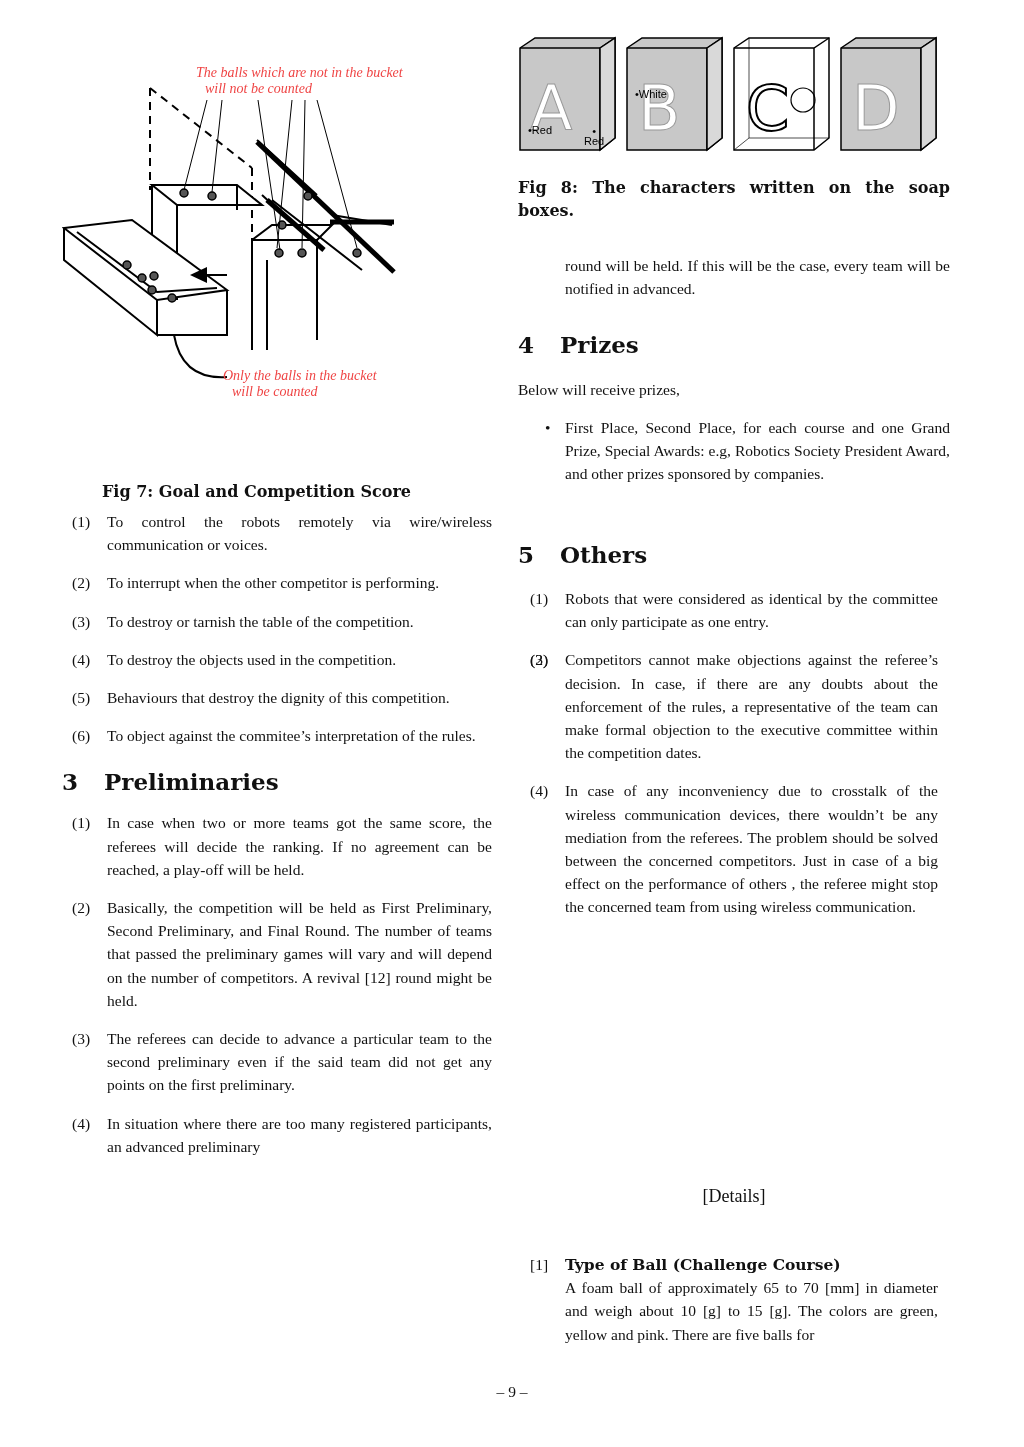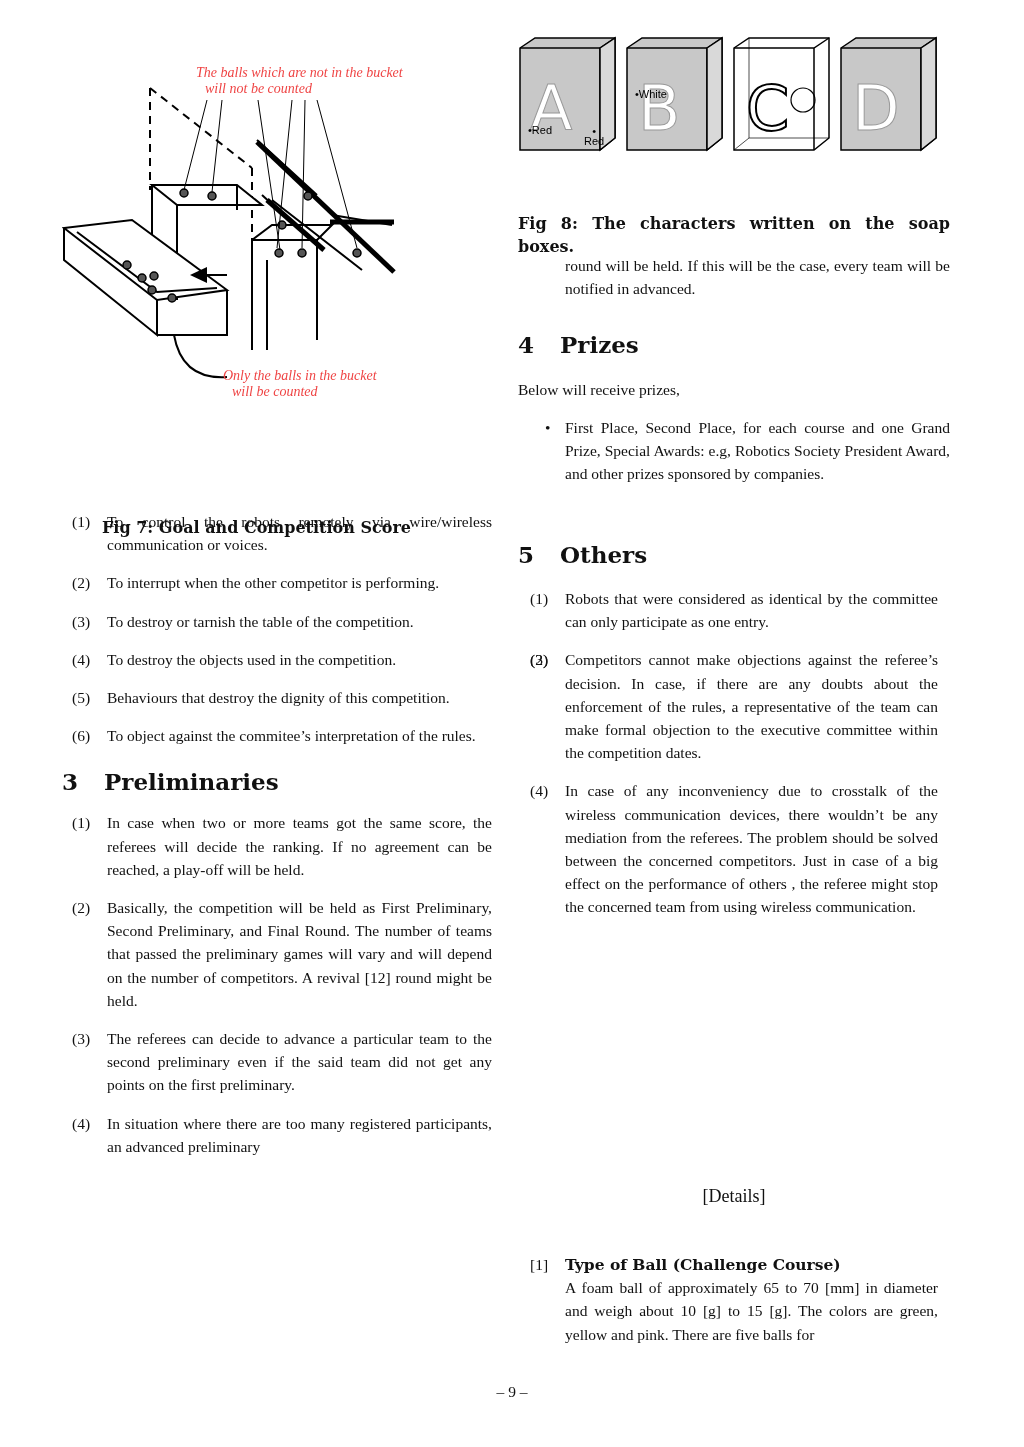--- a/index.html
+++ b/index.html
@@ -6,21 +6,21 @@
   body {
     width: 1024px; height: 1447px; position: relative; overflow: hidden;
     font-family: "DejaVu Serif", "Liberation Serif", serif;
     color: #111;
   }
   .col-left { position: absolute; left: 62px; top: 50px; width: 430px; }
   .col-right { position: absolute; left: 518px; top: 30px; width: 432px; }
   .fig7 { position: relative; width: 430px; height: 360px; }
   .fig7 svg { position: absolute; left: 0; top: 0; }
   .annot { position: absolute; font-family: "Liberation Serif", serif; font-style: italic; font-size: 14px; line-height: 16px; color: #ef4444; }
-  .caption { font-family: "DejaVu Serif", serif; font-weight: bold; font-size: 16px; line-height: 23px; margin-top: 36px; }
+  .caption { font-family: "DejaVu Serif", serif; font-weight: bold; font-size: 16px; line-height: 23px; }
   .cap7 { position: absolute; left: 40px; top: 430px; }
   .enum { font-size: 15.5px; line-height: 23.2px; font-family: "Liberation Serif", serif; }
   .enum .item { position: relative; padding-left: 45px; margin-bottom: 15px; text-align: justify; }
   .enum .num { position: absolute; left: 10px; top: 0; }
   h2 { font-family: "DejaVu Serif", serif; font-weight: bold; font-size: 23px; margin: 0; position: relative; padding-left: 42px; line-height: 30px; }
   h2 .secnum { position: absolute; left: 0; top: 0; }
   .para { font-family: "Liberation Serif", serif; font-size: 15.5px; line-height: 23.2px; text-align: justify; }
   .bullet { position: relative; padding-left: 47px; }
   .bullet .dot { position: absolute; left: 27px; top: 0; }
   .center { text-align: center; }

